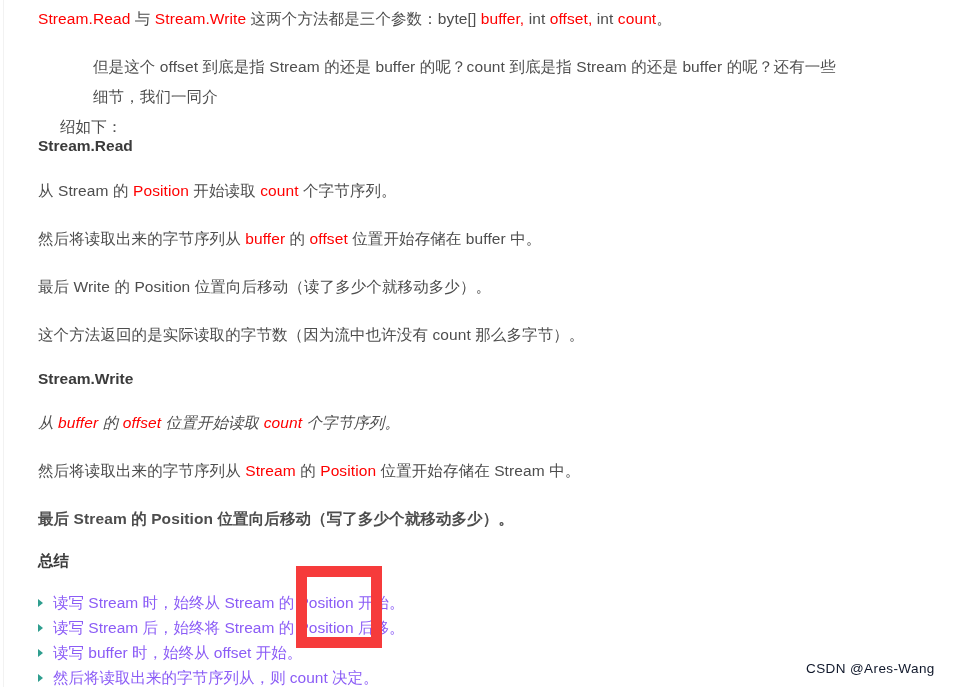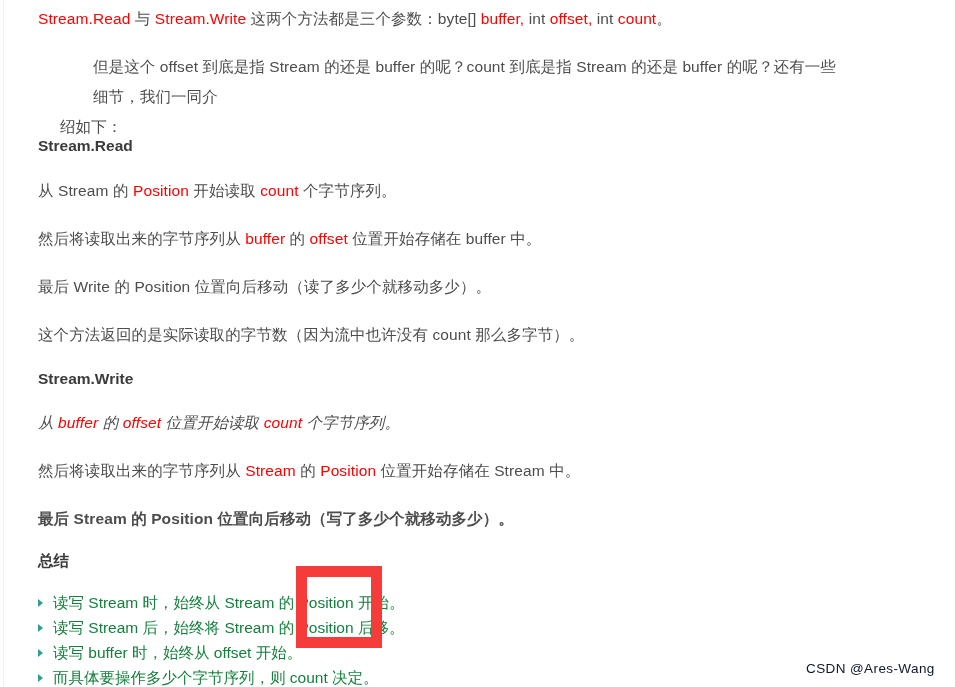--- a/index.html
+++ b/index.html
@@ -69,21 +69,21 @@
     list-style: none;
     margin: 0;
     padding: 0 0 0 38px;
   }
   ul.summary li {
     position: relative;
     margin: 0;
     padding: 0 0 0 15px;
     font-size: 15.5px;
     line-height: 25px;
-    color: #15803d;
+    color: #8b5cf6;
   }
   ul.summary li .bullet {
     position: absolute;
     left: 0;
     top: 9px;
     width: 0;
     height: 0;
     border-top: 4px solid transparent;
     border-bottom: 4px solid transparent;
     border-left: 5px solid #2f9e8f;
@@ -167,21 +167,21 @@
 
   <div class="blk" style="top:546px;">
     <h4 class="sub">总结</h4>
   </div>
 
   <div class="blk" style="top:590px;">
     <ul class="summary">
       <li><span class="bullet"></span><span>读写 Stream 时，始终从 Stream 的 Position 开始。</span></li>
       <li><span class="bullet"></span><span>读写 Stream 后，始终将 Stream 的 Position 后移。</span></li>
       <li><span class="bullet"></span><span>读写 buffer 时，始终从 offset 开始。</span></li>
-      <li><span class="bullet"></span><span>而具体要操作多少个字节序列，则 count 决定。</span></li>
+      <li><span class="bullet"></span><span>然后将读取出来的字节序列从，则 count 决定。</span></li>
     </ul>
   </div>
 
   <div class="redbox"></div>
 
   <div class="watermark">CSDN @Ares-Wang</div>
 
 </div>
 
 </body></html>

